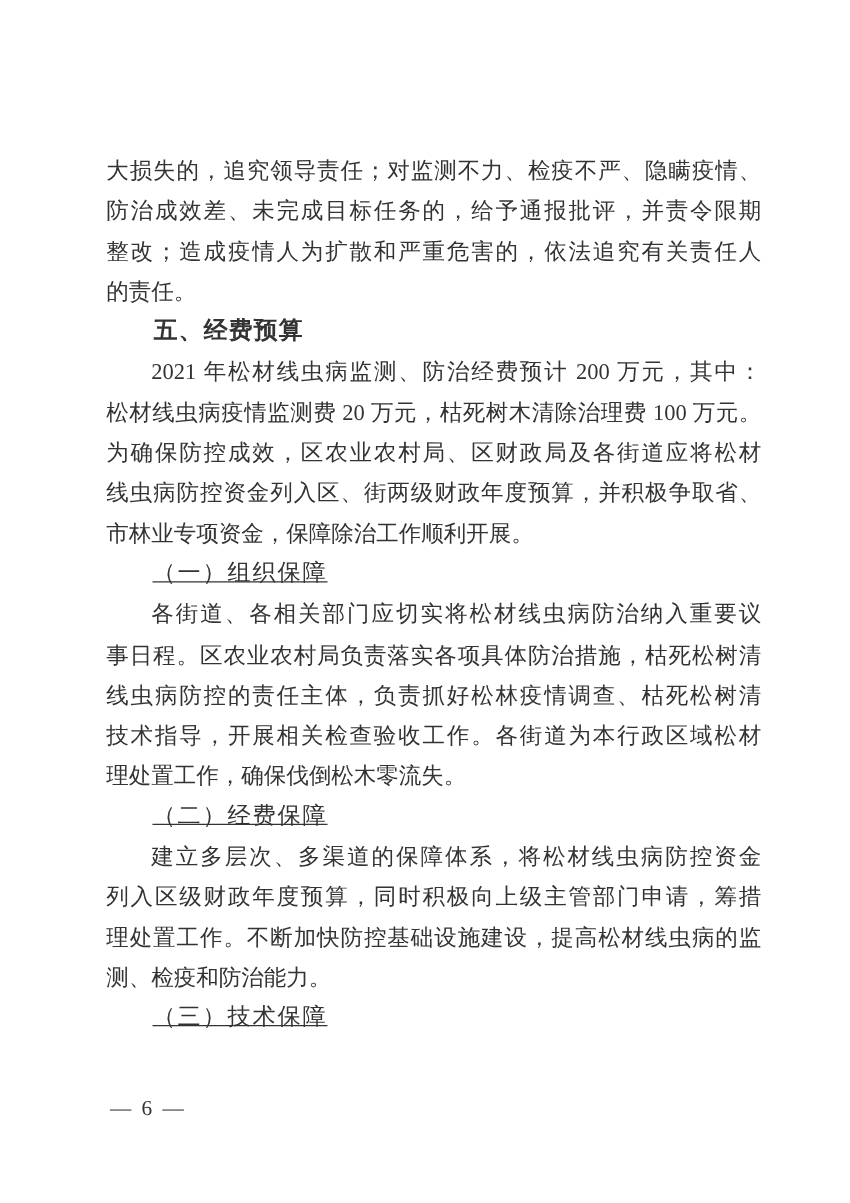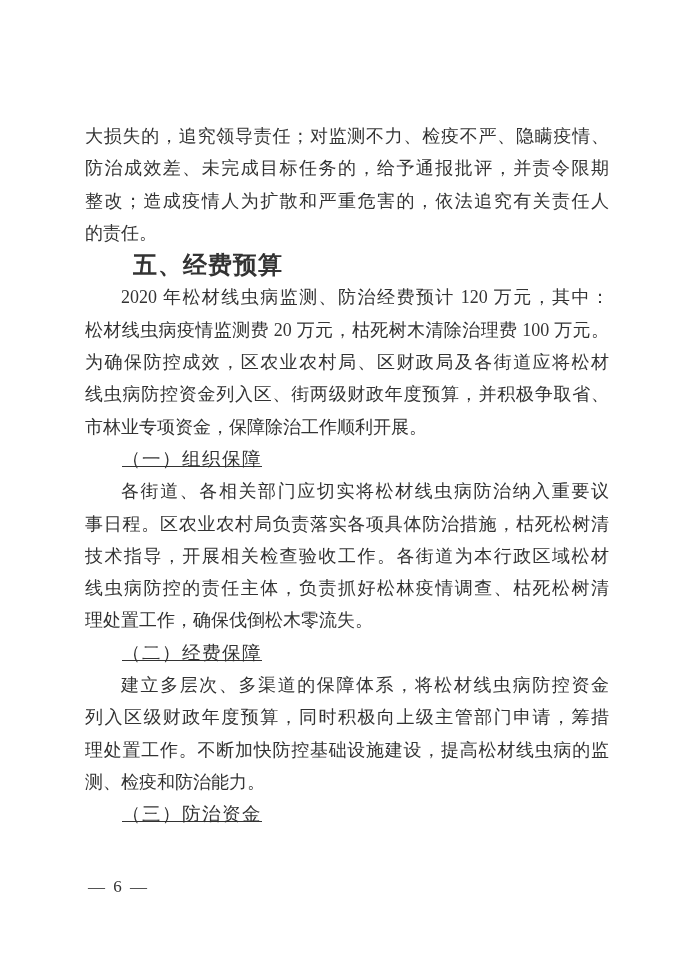--- a/index.html
+++ b/index.html
@@ -24,21 +24,21 @@
   }
   .fill {
     text-align:justify;
     text-align-last:justify;
     text-justify:inter-character;
   }
   .indent { text-indent:2em; }
   .heading {
     font-family:"Liberation Sans","DejaVu Sans",sans-serif;
     font-weight:700;
-    font-size:24px;
+    font-size:19px;
     letter-spacing:1px;
   }
   .subheading {
     font-size:18.5px;
     letter-spacing:1.5px;
     text-decoration:underline;
   }
   .footer {
     position:absolute;
     left:88px; top:877px;
@@ -51,41 +51,41 @@
 
 <div class="doc">
 
   <div class="line fill">大损失的，追究领导责任；对监测不力、检疫不严、隐瞒疫情、</div>
   <div class="line fill">防治成效差、未完成目标任务的，给予通报批评，并责令限期</div>
   <div class="line fill">整改；造成疫情人为扩散和严重危害的，依法追究有关责任人</div>
   <div class="line">的责任。</div>
 
   <div class="line heading indent">五、经费预算</div>
 
-  <div class="line fill indent">2020 年松材线虫病监测、防治经费预计 120 万元，其中：</div>
+  <div class="line fill indent">2021 年松材线虫病监测、防治经费预计 200 万元，其中：</div>
   <div class="line fill">松材线虫病疫情监测费 20 万元，枯死树木清除治理费 100 万元。</div>
   <div class="line fill">为确保防控成效，区农业农村局、区财政局及各街道应将松材</div>
   <div class="line fill">线虫病防控资金列入区、街两级财政年度预算，并积极争取省、</div>
   <div class="line">市林业专项资金，保障除治工作顺利开展。</div>
 
 
   <div class="line subheading indent">（一）组织保障</div>
 
   <div class="line fill indent">各街道、各相关部门应切实将松材线虫病防治纳入重要议</div>
   <div class="line fill">事日程。区农业农村局负责落实各项具体防治措施，枯死松树清</div>
+  <div class="line fill">线虫病防控的责任主体，负责抓好松林疫情调查、枯死松树清</div>
   <div class="line fill">技术指导，开展相关检查验收工作。各街道为本行政区域松材</div>
-  <div class="line fill">线虫病防控的责任主体，负责抓好松林疫情调查、枯死松树清</div>
   <div class="line">理处置工作，确保伐倒松木零流失。</div>
 
   <div class="line subheading indent">（二）经费保障</div>
 
   <div class="line fill indent">建立多层次、多渠道的保障体系，将松材线虫病防控资金</div>
   <div class="line fill">列入区级财政年度预算，同时积极向上级主管部门申请，筹措</div>
   <div class="line fill">理处置工作。不断加快防控基础设施建设，提高松材线虫病的监</div>
   <div class="line">测、检疫和防治能力。</div>
 
-  <div class="line subheading indent">（三）防治资金</div>
+  <div class="line subheading indent">（三）技术保障</div>
 
 </div>
 
 <div class="footer">
   <span>— 6 —</span>
 </div>
 
 </body></html>

